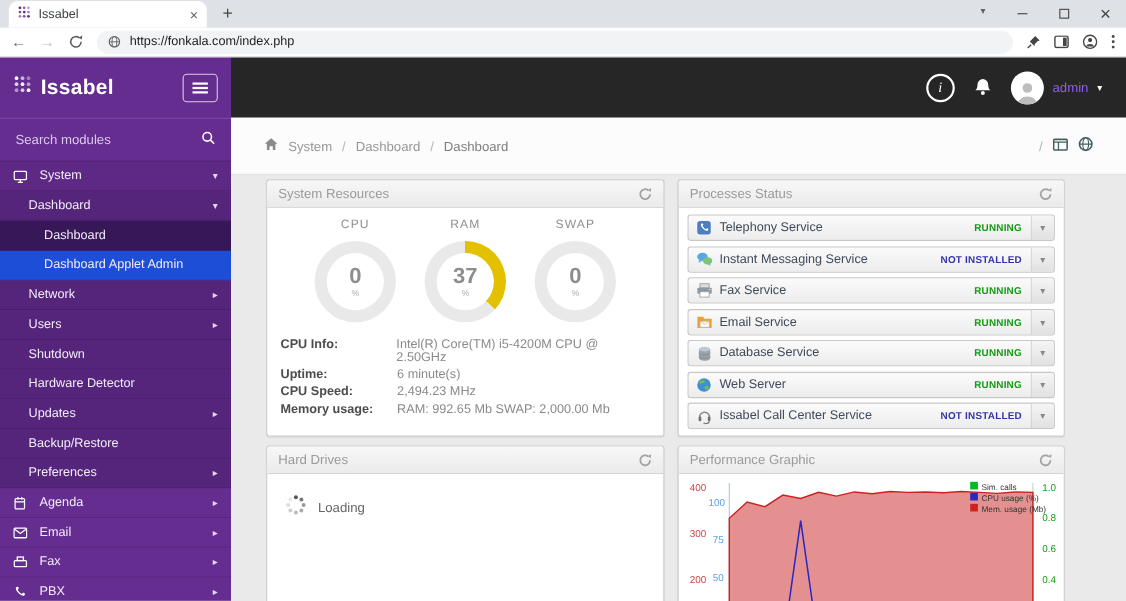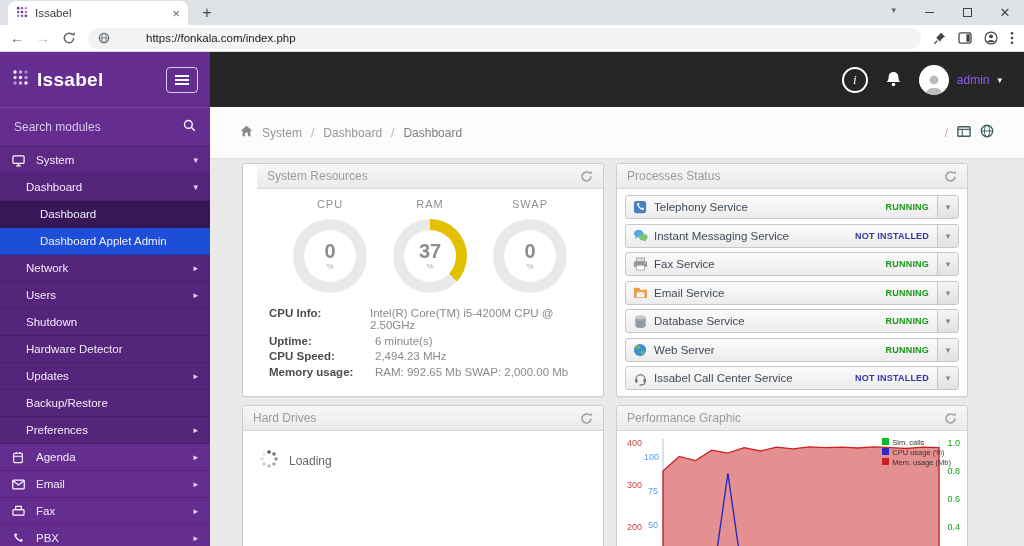--- a/index.html
+++ b/index.html
@@ -15,21 +15,21 @@
   .tab-search { position:absolute; right:128px; top:5px; font-size:9px; color:#5f6368; }
   .win-controls { position:absolute; right:0; top:0; height:25px; display:flex; }
   .win-btn { width:38px; height:25px; display:flex; align-items:center; justify-content:center; color:#333; }
   .min-glyph { width:9px; border-top:1.2px solid #444; display:inline-block; }
   .max-glyph { width:9px; height:9px; border:1.2px solid #444; display:inline-block; }
   .close-glyph { font-size:13px; color:#444; }
   .toolbar { height:27px; background:#fff; border-bottom:1px solid #dadada; display:flex; align-items:center; padding:0 10px; gap:12px; }
   .nav-arrow { font-size:14px; color:#5f6368; line-height:1; }
   .nav-arrow.disabled { color:#b6b9bd; }
   .url-pill { flex:1; height:21px; background:#f1f3f4; border-radius:11px; display:flex; align-items:center; padding:0 10px; gap:8px; }
-  .url-text { font-size:11.5px; color:#202124;margin-left:28px; }
+  .url-text { font-size:11.5px; color:#202124; }
   .tb-icon { display:flex; align-items:center; }
 
   
   .app { position:absolute; top:52px; left:0; width:1024px; height:494px; }
 
   
   .sidebar { position:absolute; left:0; top:0; width:210px; height:494px; background:#662d91; color:#fff; overflow:hidden; }
   .logo-row { height:55px; display:flex; align-items:center; justify-content:space-between; padding:0 12px; }
   .logo { display:flex; align-items:center; gap:8px; font-size:19px; font-weight:bold; letter-spacing:.3px; color:#fff; }
   .hamburger { width:32px; height:26px; border:1px solid rgba(255,255,255,.75); border-radius:4px; display:flex; align-items:center; justify-content:center; cursor:pointer; }
@@ -58,21 +58,21 @@
   
   .crumbbar { position:absolute; left:210px; top:55px; width:814px; height:52px; background:#fcfcfc; border-bottom:1px solid #e2e2e2; display:flex; align-items:center; padding:0 30px; gap:9px; font-size:12px; color:#979797; }
   .crumb { color:#979797; cursor:pointer; }
   .crumb.last { color:#7e7e7e; }
   .crumb-sep { color:#b5b5b5; }
   .crumb-right { margin-left:auto; display:flex; align-items:center; gap:9px; }
 
   
   .main { position:absolute; left:210px; top:107px; width:814px; height:387px; background:#eaeaea; }
   .panel { position:absolute; background:#fff; border:1px solid #cdcdcd; border-radius:3px; box-shadow:0 1px 1px rgba(0,0,0,.05); overflow:hidden; }
-  #panel-sysres { left:32px; top:4px;  width:362px; height:234px;padding-left:14px; }
+  #panel-sysres { left:32px; top:4px;  width:362px; height:234px; }
   #panel-proc   { left:406px; top:4px; width:352px; height:234px; }
   #panel-hdd    { left:32px; top:246px; width:362px; height:200px; }
   #panel-perf   { left:406px; top:246px; width:352px; height:200px; }
   .panel-hd { height:25px; background:linear-gradient(#f7f7f7,#ebebeb); border-bottom:1px solid #d6d6d6; display:flex; align-items:center; padding:0 10px; font-size:12px; color:#9b9b9b; }
   .refresh-btn { margin-left:auto; display:flex; cursor:pointer; }
 
   
   .gauges { display:flex; justify-content:center; padding:9px 14px 0; }
   .gauge { width:100px; text-align:center; }
   .gauge-label { font-size:11px; color:#8f8f8f; letter-spacing:1px; margin-bottom:9px; }

